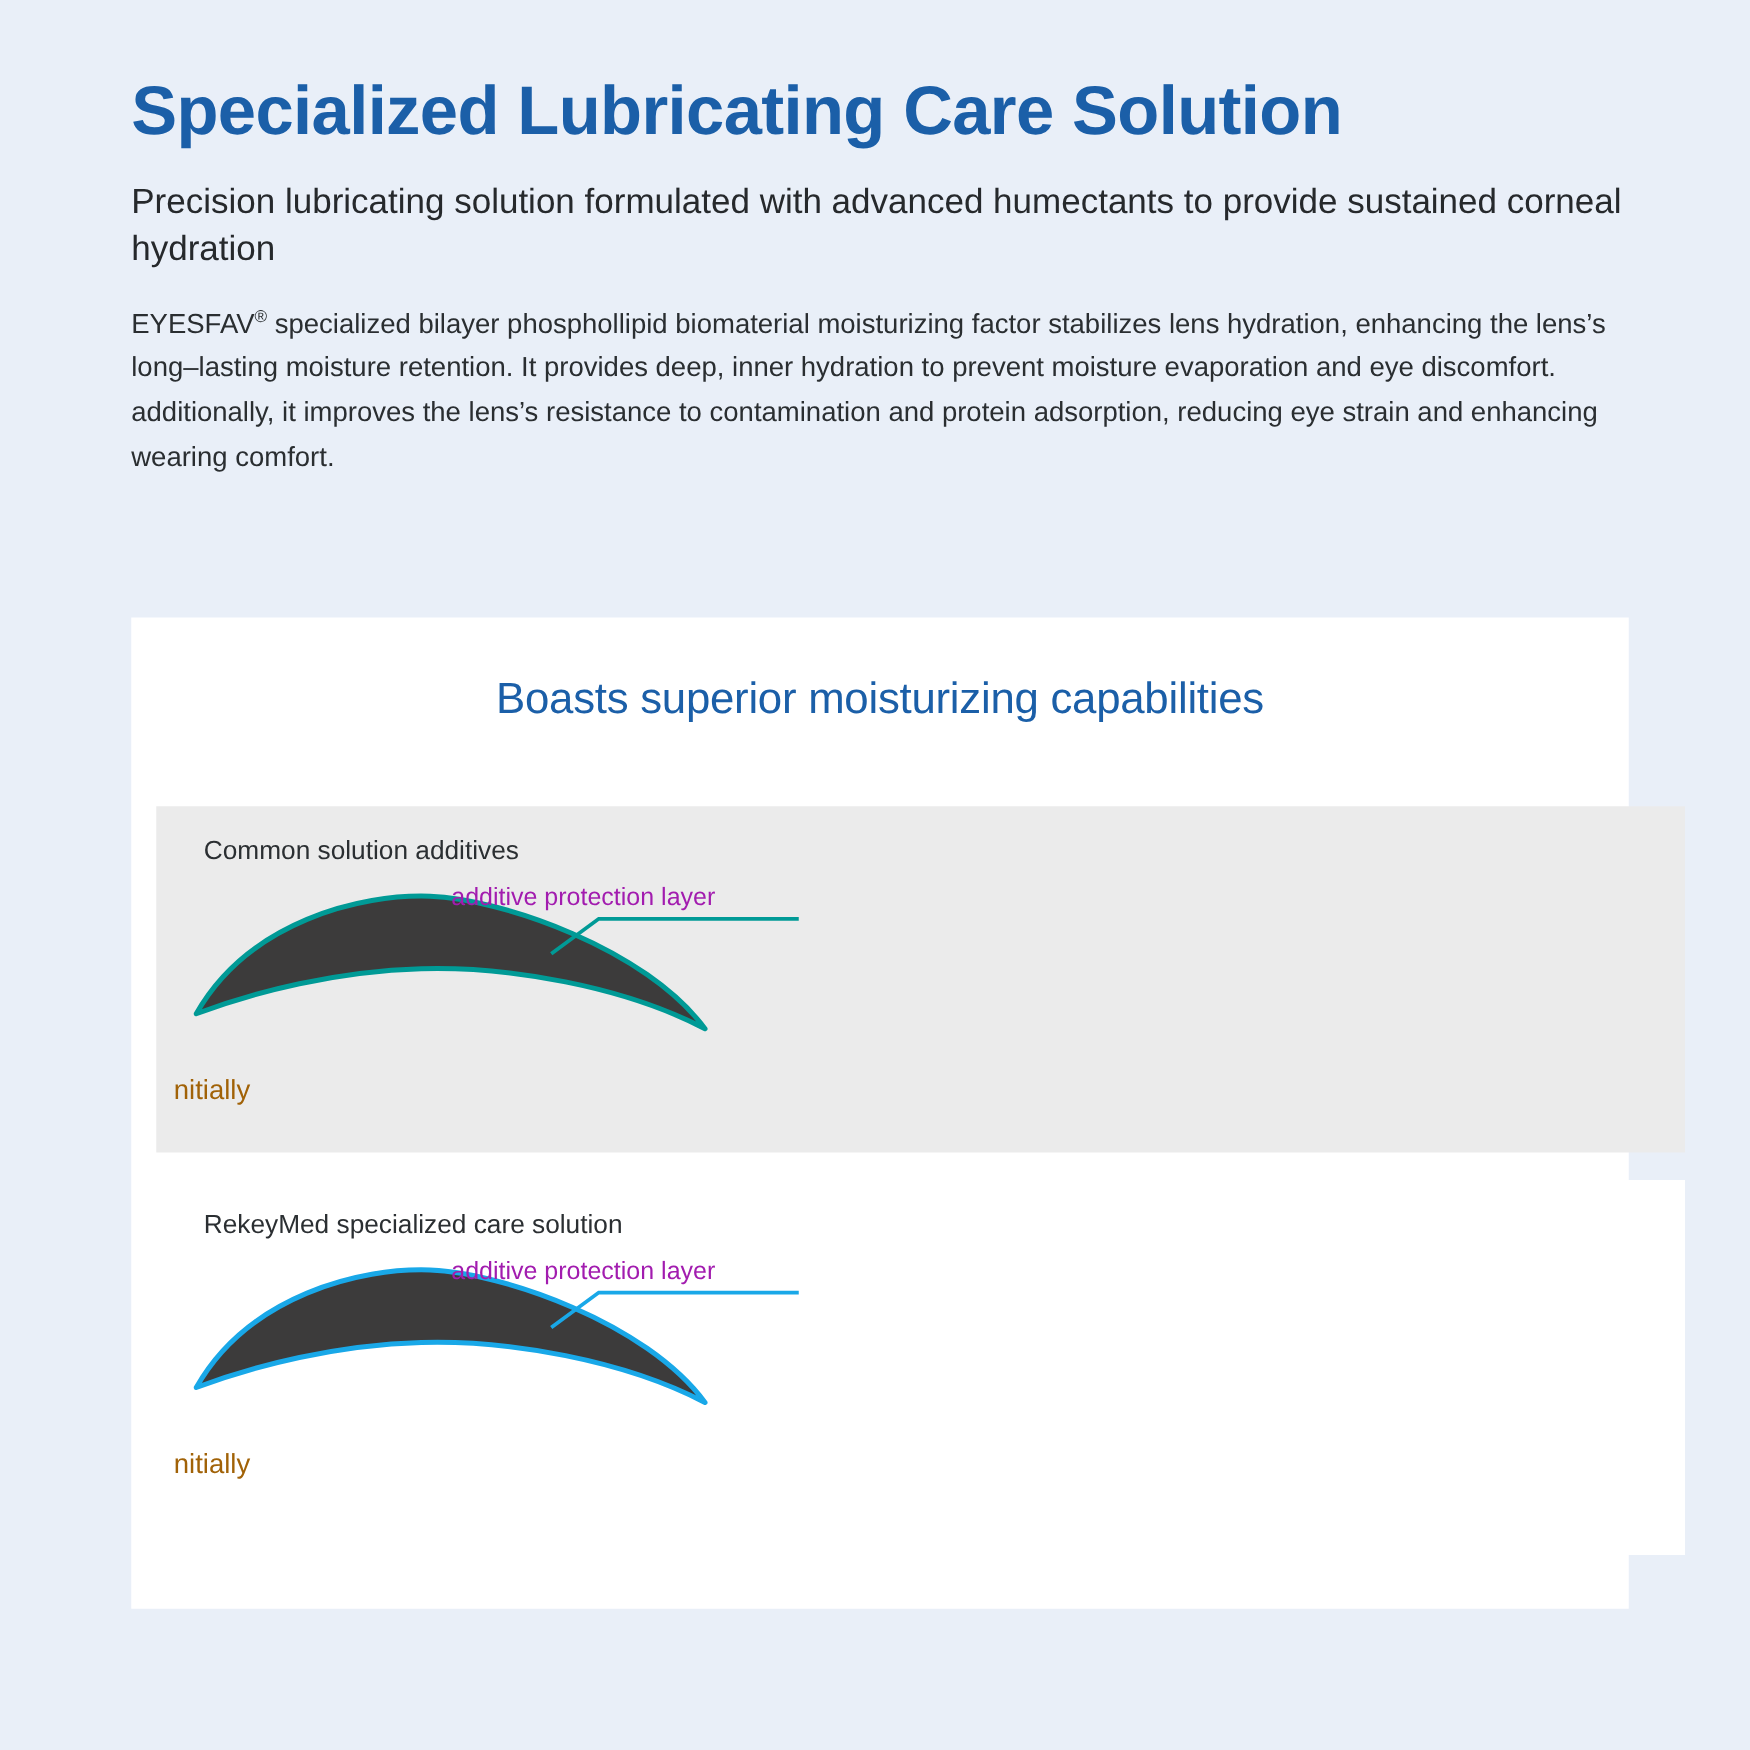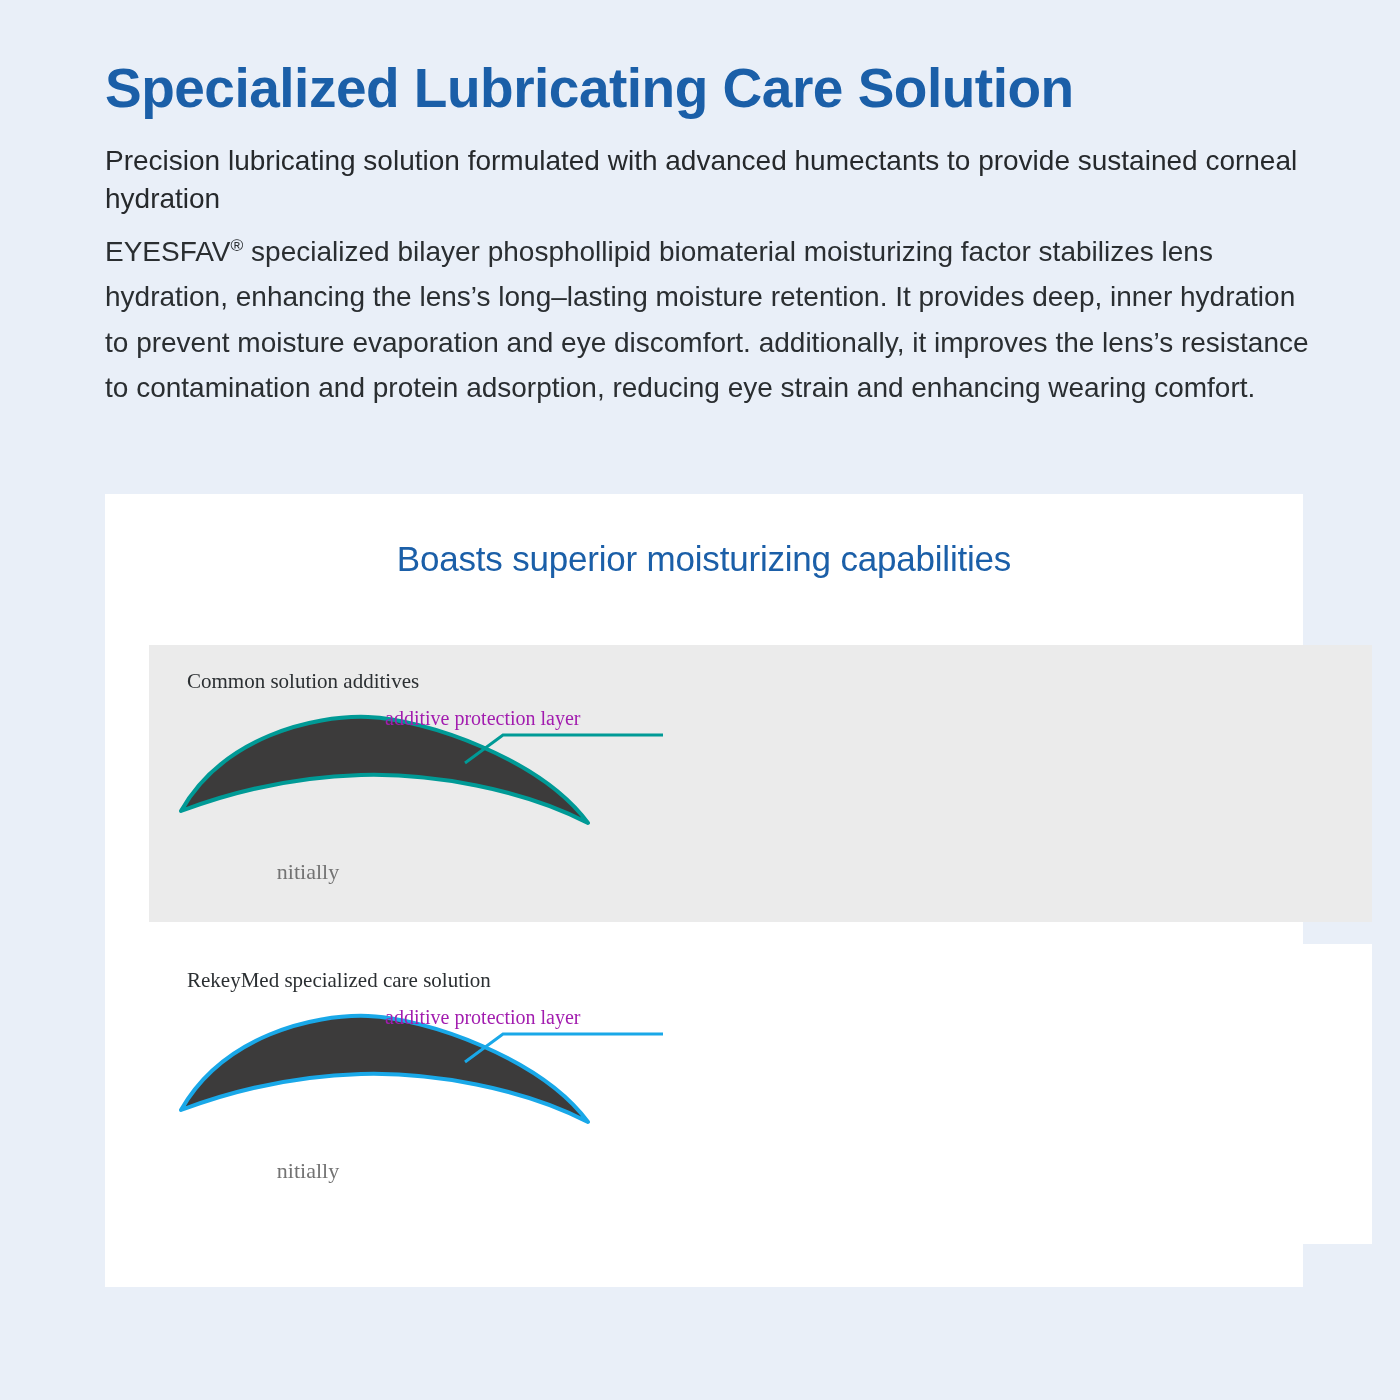--- a/index.html
+++ b/index.html
@@ -44,22 +44,22 @@
   .subtitle {
     margin-top: 22px;
     font-size: 28px;
     font-weight: normal;
     color: #26292c;
     line-height: 1.38;
     max-width: 1230px;
   }
 
   .body-copy {
-    margin-top: 10px;
-    font-size: 28px;
+    margin-top: 22px;
+    font-size: 22px;
     line-height: 1.62;
     color: #2a2e31;
     max-width: 1215px;
   }
 
   .body-copy sup {
     font-size: 0.62em;
     vertical-align: super;
     line-height: 0;
   }
@@ -79,23 +79,22 @@
     font-size: 35px;
     color: #1b5fa8;
     font-weight: normal;
     padding-top: 45px;
     letter-spacing: -0.2px;
   }
 
   
   .row {
     position: absolute;
-    left: 44px;
+    left: 20px;
     width: 1223px;
-    font-family: Liberation Serif, serif;
   }
 
   .row-common {
     top: 151px;
     height: 277px;
     background: #ebebeb;
   }
 
   .row-rekey {
     top: 450px;
@@ -152,23 +151,23 @@
     top: 6px;
   }
 
   .callout-text.ct-a { left: 222px; }
   .callout-text.ct-b { left: 205px; }
 
   .time-label {
     position: absolute;
     top: 158px;
     font-size: 22px;
-    color: #737373;
+    color: #a16207;
     white-space: nowrap;
-    text-align: center;
+    text-align: left;
   }
 
   .time-label.tl-left  { left: 0; width: 290px; }
   .time-label.tl-right { left: 0; width: 420px; }
 
   .time-label.tl-lower-left  { left: 0; width: 290px; }
   .time-label.tl-lower-right { left: 0; width: 420px; }
 </style>
 </head>
 <body>

